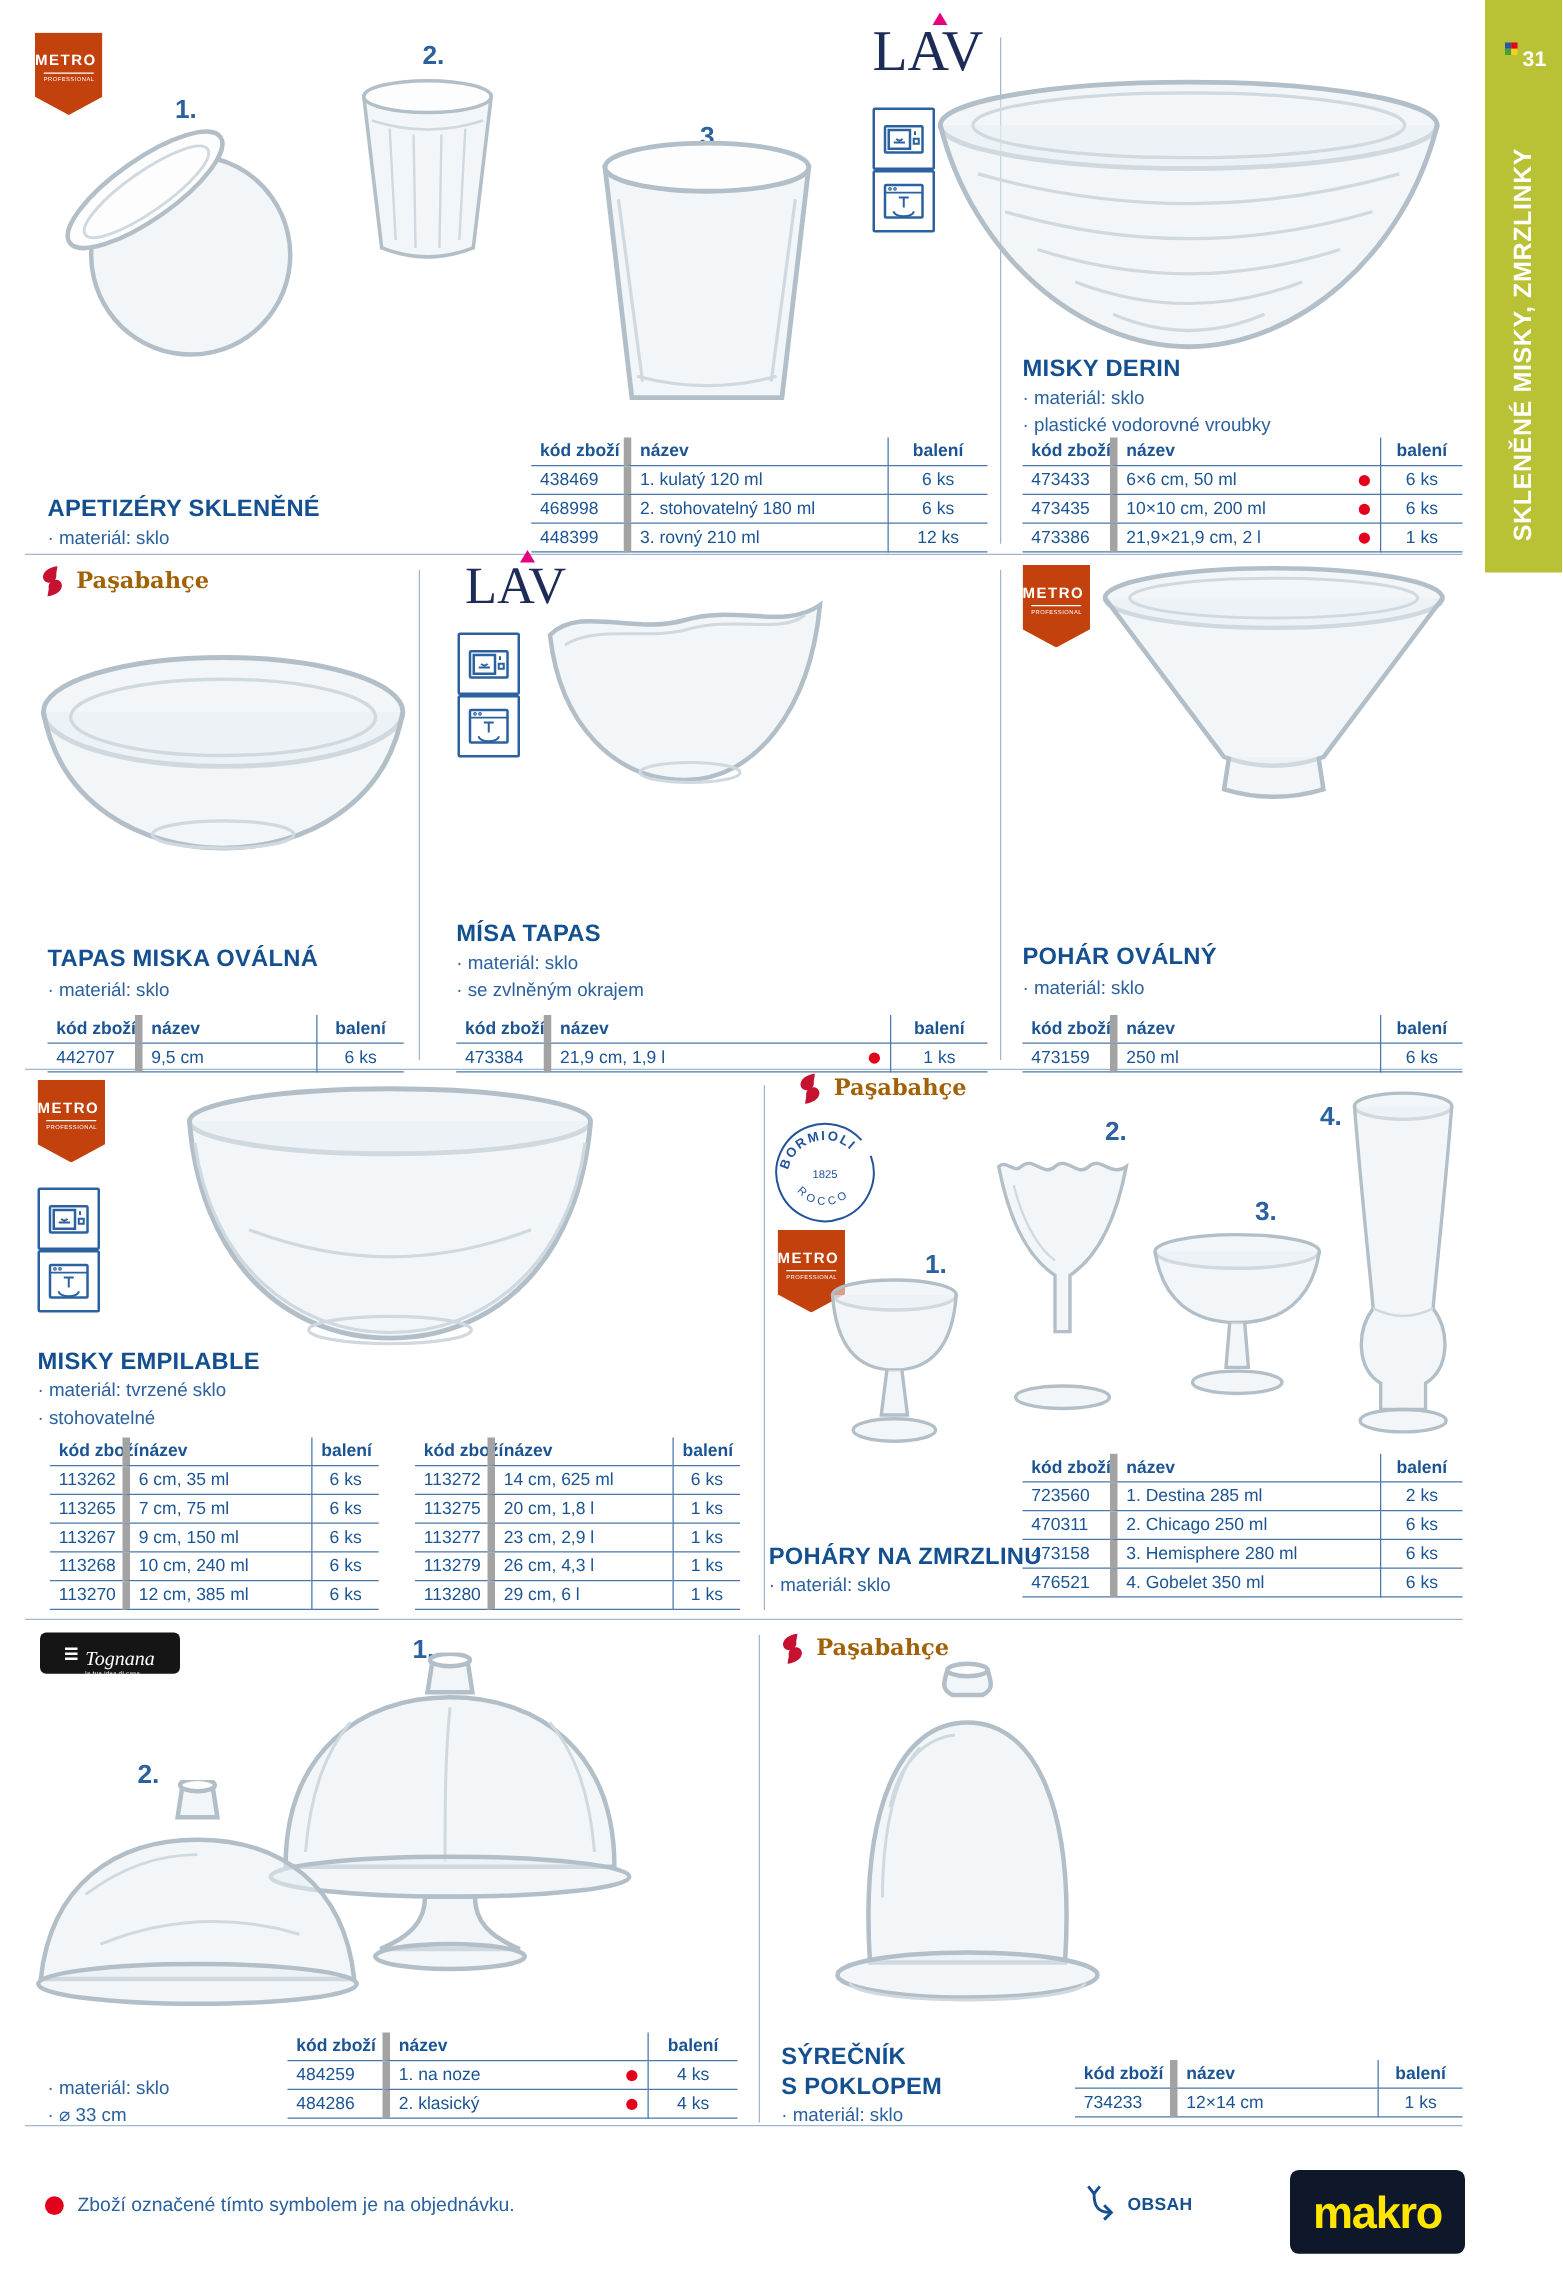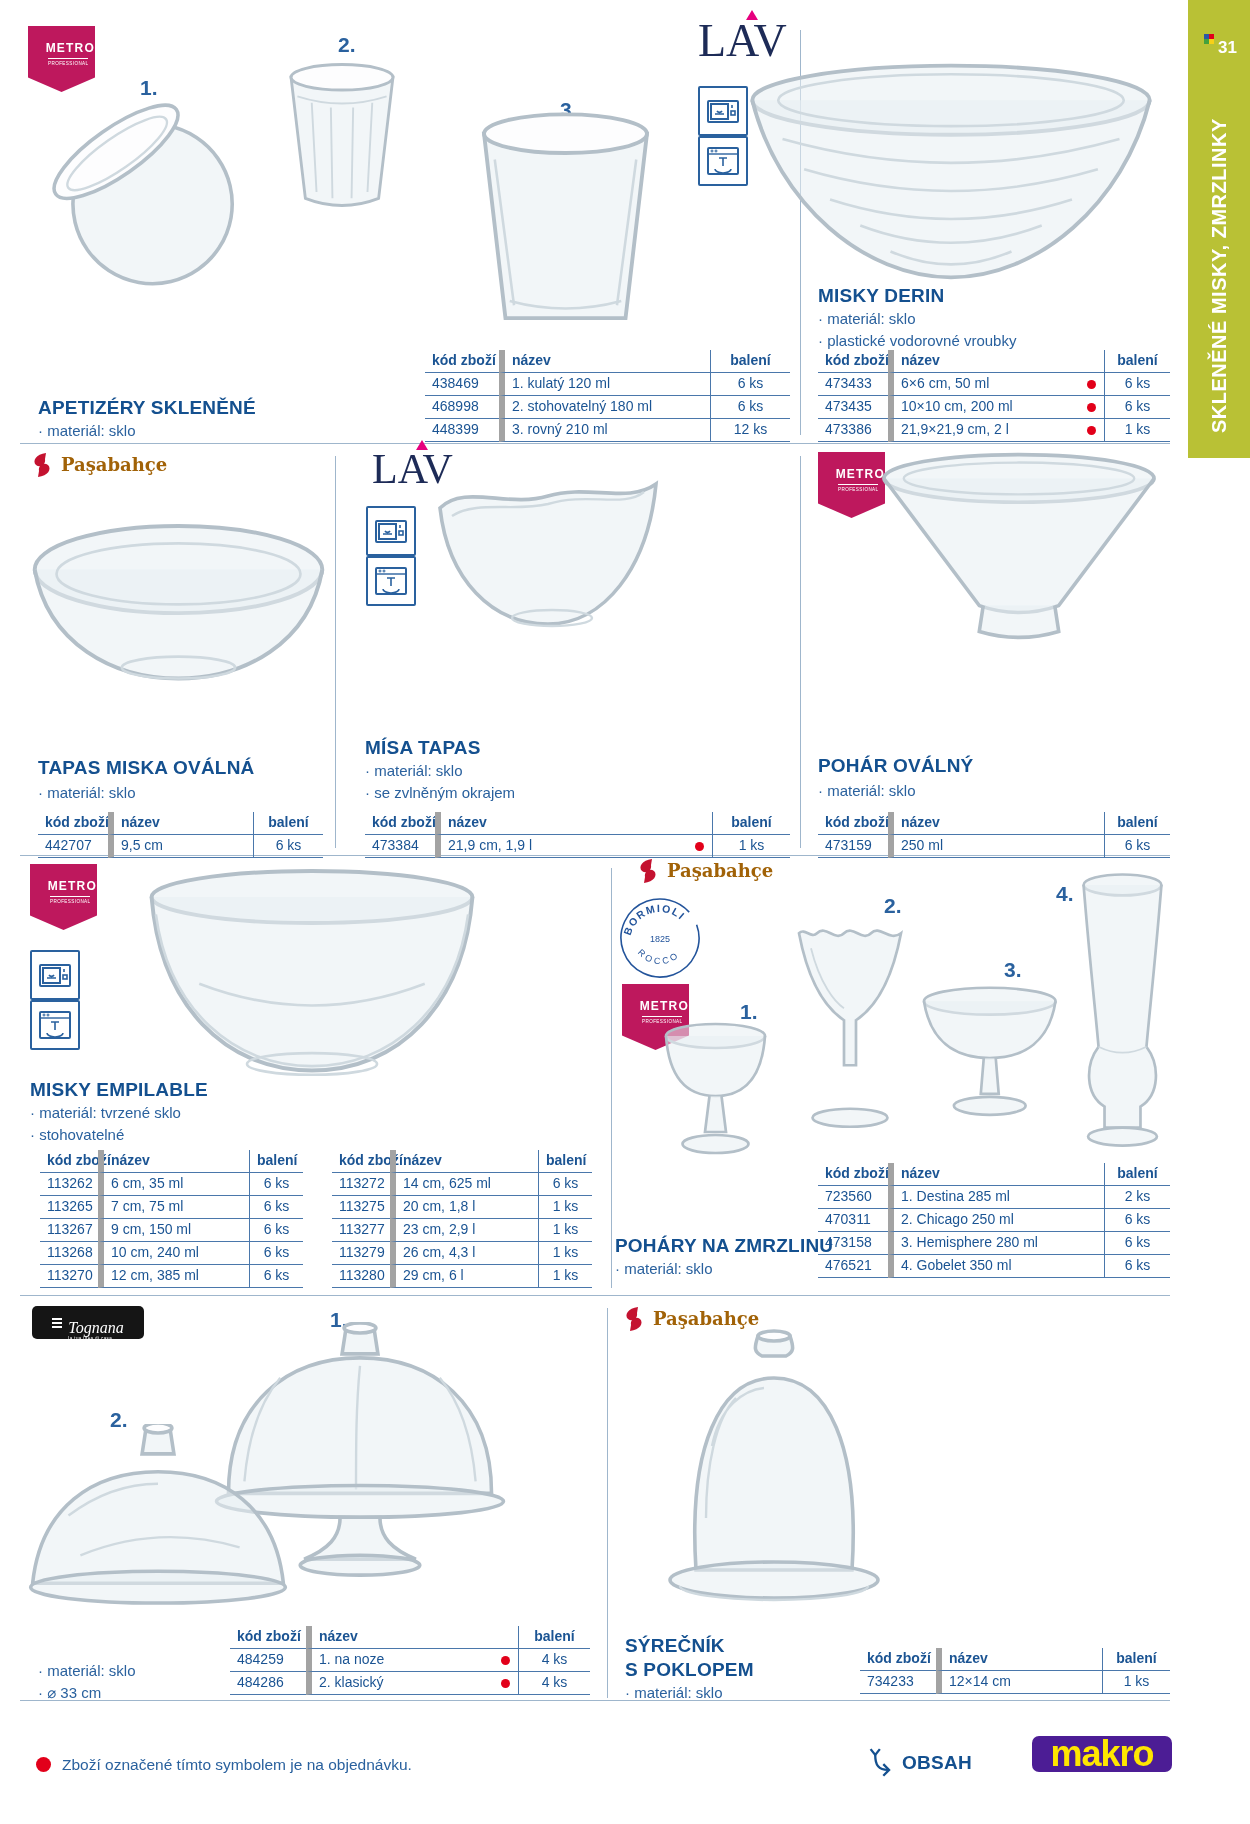--- a/index.html
+++ b/index.html
@@ -14,22 +14,22 @@
   .vline{position:absolute;width:1px;background:#9fb6cc;}
   
   .ptable{position:absolute;font-size:14px;color:#1b5493;}
   .ptable .tr{display:grid;grid-template-columns:var(--cols);}
   .ptable .td{padding:2px 7px 3px;border-bottom:1px solid #4a77ab;position:relative;line-height:17px;white-space:nowrap;}
   .ptable .th .td{font-weight:700;}
   .ptable .td.name{border-left:6px solid #a3a3a3;}
   .ptable .td.pack{border-left:1px solid #4a77ab;text-align:center;}
   .dot{position:absolute;right:8px;top:50%;margin-top:-4.5px;width:9px;height:9px;border-radius:50%;background:#e2001a;}
   
-  .metro-badge{position:absolute;width:54px;height:66px;background:#be185d;color:#fff;text-align:right;
-     clip-path:polygon(0 0,100% 0,100% 78%,50% 100%,0 78%);padding-left:13px;}
+  .metro-badge{position:absolute;width:54px;height:66px;background:#c2410c;color:#fff;text-align:left;
+     clip-path:polygon(0 0,100% 0,100% 78%,50% 100%,0 78%);}
   .metro-badge .m{font-size:12px;font-weight:700;letter-spacing:1.2px;margin-top:15px;}
   .metro-badge .p{font-size:4.6px;letter-spacing:.4px;border-top:1px solid #fff;margin:3px 7px 0;padding-top:2px;}
   .lav{position:absolute;font-family:"Liberation Serif",serif;color:#1d2b57;line-height:1;}
   .lav .tri{position:absolute;width:0;height:0;border-left:6px solid transparent;border-right:6px solid transparent;border-bottom:10px solid #e6007e;}
   .pasa{position:absolute;display:flex;align-items:flex-start;gap:7px;}
   .pasa .txt{font-family:"DejaVu Serif",serif;font-weight:700;font-size:18px;color:#a16207;line-height:26px;}
   .tognana{position:absolute;width:112px;height:33px;background:#151515;border-radius:5px;color:#fff;
      display:flex;align-items:center;justify-content:center;gap:6px;}
   .tognana .bars{display:flex;flex-direction:column;gap:2px;}
   .tognana .bars i{display:block;width:10px;height:2px;background:#fff;}
@@ -42,22 +42,22 @@
   .sidebar{position:absolute;right:0;top:0;width:62px;height:458px;background:#b9c135;}
   .page-num{position:absolute;top:38px;right:13px;color:#fff;font-weight:700;font-size:17px;}
   .metro-mark{position:absolute;top:34px;right:36px;width:10px;height:10px;display:grid;grid-template-columns:1fr 1fr;grid-template-rows:1fr 1fr;}
   .metro-mark i{display:block;}
   .sidebar-title{position:absolute;top:100px;left:0;width:62px;height:352px;display:flex;align-items:center;justify-content:center;
      writing-mode:vertical-rl;transform:rotate(180deg);color:#fff;font-weight:700;font-size:20px;letter-spacing:.5px;white-space:nowrap;}
   
   .legend-dot{position:absolute;left:36px;top:1757px;width:15px;height:15px;border-radius:50%;background:#e2001a;}
   .legend-text{position:absolute;left:62px;top:1756px;font-size:15.5px;color:#2a619e;}
   .obsah{position:absolute;left:866px;top:1746px;display:flex;align-items:center;gap:6px;color:#14508f;}
-  .obsah .lbl{font-size:19px;font-weight:700;letter-spacing:.3px;}
-  .makro{position:absolute;left:1032px;top:1736px;width:140px;height:36px;background:#4c1d95;border-radius:7px;
+  .obsah .lbl{font-size:14px;font-weight:700;letter-spacing:.3px;}
+  .makro{position:absolute;left:1032px;top:1736px;width:140px;height:67px;background:#0f172a;border-radius:7px;
      display:flex;align-items:center;justify-content:center;}
   .makro span{color:#ffe600;font-size:36px;font-weight:700;letter-spacing:-1px;line-height:1;}
   
   .glass{position:absolute;}
   .glass svg{display:block;}
   .g-st{stroke:#b3bfc8;stroke-width:1.8;fill:rgba(232,238,243,.55);}
   .g-ln{stroke:#cfd9df;stroke-width:1.2;fill:none;}
   .g-wh{stroke:#b3bfc8;stroke-width:1.8;fill:#fdfdfe;}
 </style>
 </head>

